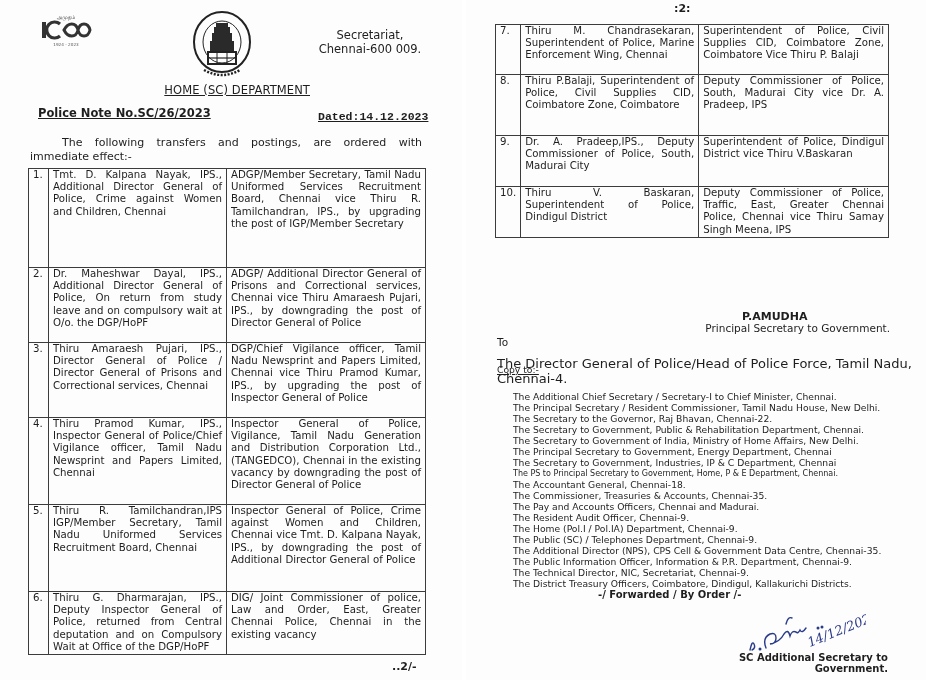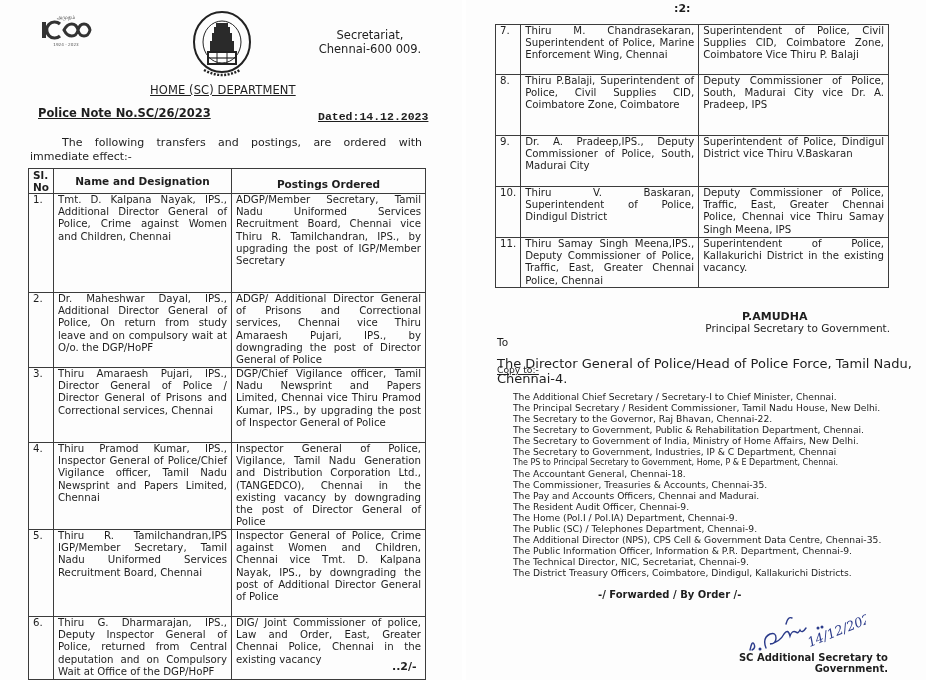--- a/index.html
+++ b/index.html
@@ -11,21 +11,21 @@
     position: relative;
   }
   .page { position: absolute; top: 0; height: 680px; background: #fdfdfd; }
   #page1 { left: 0; width: 462px; }
   #page2 { left: 466px; width: 460px; }
 
   
   .logo100 { position: absolute; left: 38px; top: 12px; width: 56px; height: 36px; }
   .emblem { position: absolute; left: 190px; top: 10px; width: 64px; height: 72px; }
   .address { position: absolute; left: 310px; top: 28px; width: 120px; text-align: center; font-size: 11.5px; line-height: 14px; }
-  .dept { position: absolute; left: 150px; top: 83px; width: 160px; text-align: left; font-size: 11.5px; text-decoration: underline; letter-spacing: 0.1px; }
+  .dept { position: absolute; left: 150px; top: 83px; width: 160px; text-align: right; font-size: 11.5px; text-decoration: underline; letter-spacing: 0.1px; }
   .note-no { position: absolute; left: 38px; top: 106px; font-size: 11.5px; font-weight: bold; text-decoration: underline; }
   .dated { position: absolute; left: 318px; top: 110px; font-size: 11.5px; font-weight: bold; text-decoration: underline; font-family: Liberation Mono, monospace; }
   .intro { position: absolute; left: 30px; top: 136px; width: 392px; font-size: 11px; line-height: 14px; text-align: justify; text-indent: 32px; }
 
   table.orders { position: absolute; border-collapse: collapse; font-size: 10.2px; line-height: 12.2px; }
   table.orders td, table.orders th { border: 1.2px solid #3c3c3c; vertical-align: top; padding: 0 4px; text-align: justify; }
   table.orders th { font-weight: bold; text-align: center; vertical-align: middle; font-size: 10.5px; }
   table.orders th.sl { text-align: left; padding-left: 4px; line-height: 12px; }
   #table1 { left: 28px; top: 168px; width: 398px; }
   #table2 { left: 29px; top: 24px; width: 394px; }
@@ -90,25 +90,20 @@
   <div class="dated">Dated:14.12.2023</div>
   <div class="intro">The following transfers and postings, are ordered with immediate effect:-</div>
 
   <table class="orders" id="table1">
     <colgroup>
         <col class="col-sl">
         <col class="col-name">
         <col>
       </colgroup>
     <tbody>
-        <tr>
-      <th class="sl">Sl. No</th>
-      <th>Name and Designation</th>
-      <th style="padding-top:6px;">Postings Ordered</th>
-    </tr>
     <tr class="r1">
       <td>1.</td>
       <td>Tmt. D. Kalpana Nayak, IPS., Additional Director General of Police, Crime against Women and Children, Chennai</td>
       <td>ADGP/Member Secretary, Tamil Nadu Uniformed Services Recruitment Board, Chennai vice Thiru R. Tamilchandran, IPS., by upgrading the post of IGP/Member Secretary</td>
     </tr>
     <tr class="r2">
       <td>2.</td>
       <td>Dr. Maheshwar Dayal, IPS., Additional Director General of Police, On return from study leave and on compulsory wait at O/o. the DGP/HoPF</td>
       <td>ADGP/ Additional Director General of Prisons and Correctional services, Chennai vice Thiru Amaraesh Pujari, IPS., by downgrading the post of Director General of Police</td>
     </tr>
@@ -161,40 +156,36 @@
     <tr class="r9">
       <td>9.</td>
       <td>Dr. A. Pradeep,IPS., Deputy Commissioner of Police, South, Madurai City</td>
       <td>Superintendent of Police, Dindigul District vice Thiru V.Baskaran</td>
     </tr>
     <tr class="r10">
       <td>10.</td>
       <td>Thiru V. Baskaran, Superintendent of Police, Dindigul District</td>
       <td>Deputy Commissioner of Police, Traffic, East, Greater Chennai Police, Chennai vice Thiru Samay Singh Meena, IPS</td>
     </tr>
-    <tr class="r11">
-      <td>11.</td>
-      <td>Thiru Samay Singh Meena,IPS., Deputy Commissioner of Police, Traffic, East, Greater Chennai Police, Chennai</td>
-      <td>Superintendent of Police, Kallakurichi District in the existing vacancy.</td>
-    </tr>
   </tbody>
     </table>
 
   <div class="signer">P.AMUDHA</div>
   <div class="signer-title">Principal Secretary to Government.</div>
   <div class="to">To</div>
   <div class="to-addr">The Director General of Police/Head of Police Force, Tamil Nadu, Chennai-4.</div>
   <div class="copy-to">Copy to:-</div>
 
   <ul class="copy-list">
     <li>The Additional Chief Secretary / Secretary-I to Chief Minister, Chennai.</li>
     <li>The Principal Secretary / Resident Commissioner, Tamil Nadu House, New Delhi.</li>
     <li>The Secretary to the Governor, Raj Bhavan, Chennai-22.</li>
     <li>The Secretary to Government, Public &amp; Rehabilitation Department, Chennai.</li>
     <li>The Secretary to Government of India, Ministry of Home Affairs, New Delhi.</li>
+    <li>The Principal Secretary to Government, Energy Department, Chennai</li>
     <li>The Secretary to Government, Industries, IP &amp; C Department, Chennai</li>
     <li class="small">The PS to Principal Secretary to Government, Home, P &amp; E Department, Chennai.</li>
     <li>The Accountant General, Chennai-18.</li>
     <li>The Commissioner, Treasuries &amp; Accounts, Chennai-35.</li>
     <li>The Pay and Accounts Officers, Chennai and Madurai.</li>
     <li>The Resident Audit Officer, Chennai-9.</li>
     <li>The Home (Pol.I / Pol.IA) Department, Chennai-9.</li>
     <li>The Public (SC) / Telephones Department, Chennai-9.</li>
     <li>The Additional Director (NPS), CPS Cell &amp; Government Data Centre, Chennai-35.</li>
     <li>The Public Information Officer, Information &amp; P.R. Department, Chennai-9.</li>

